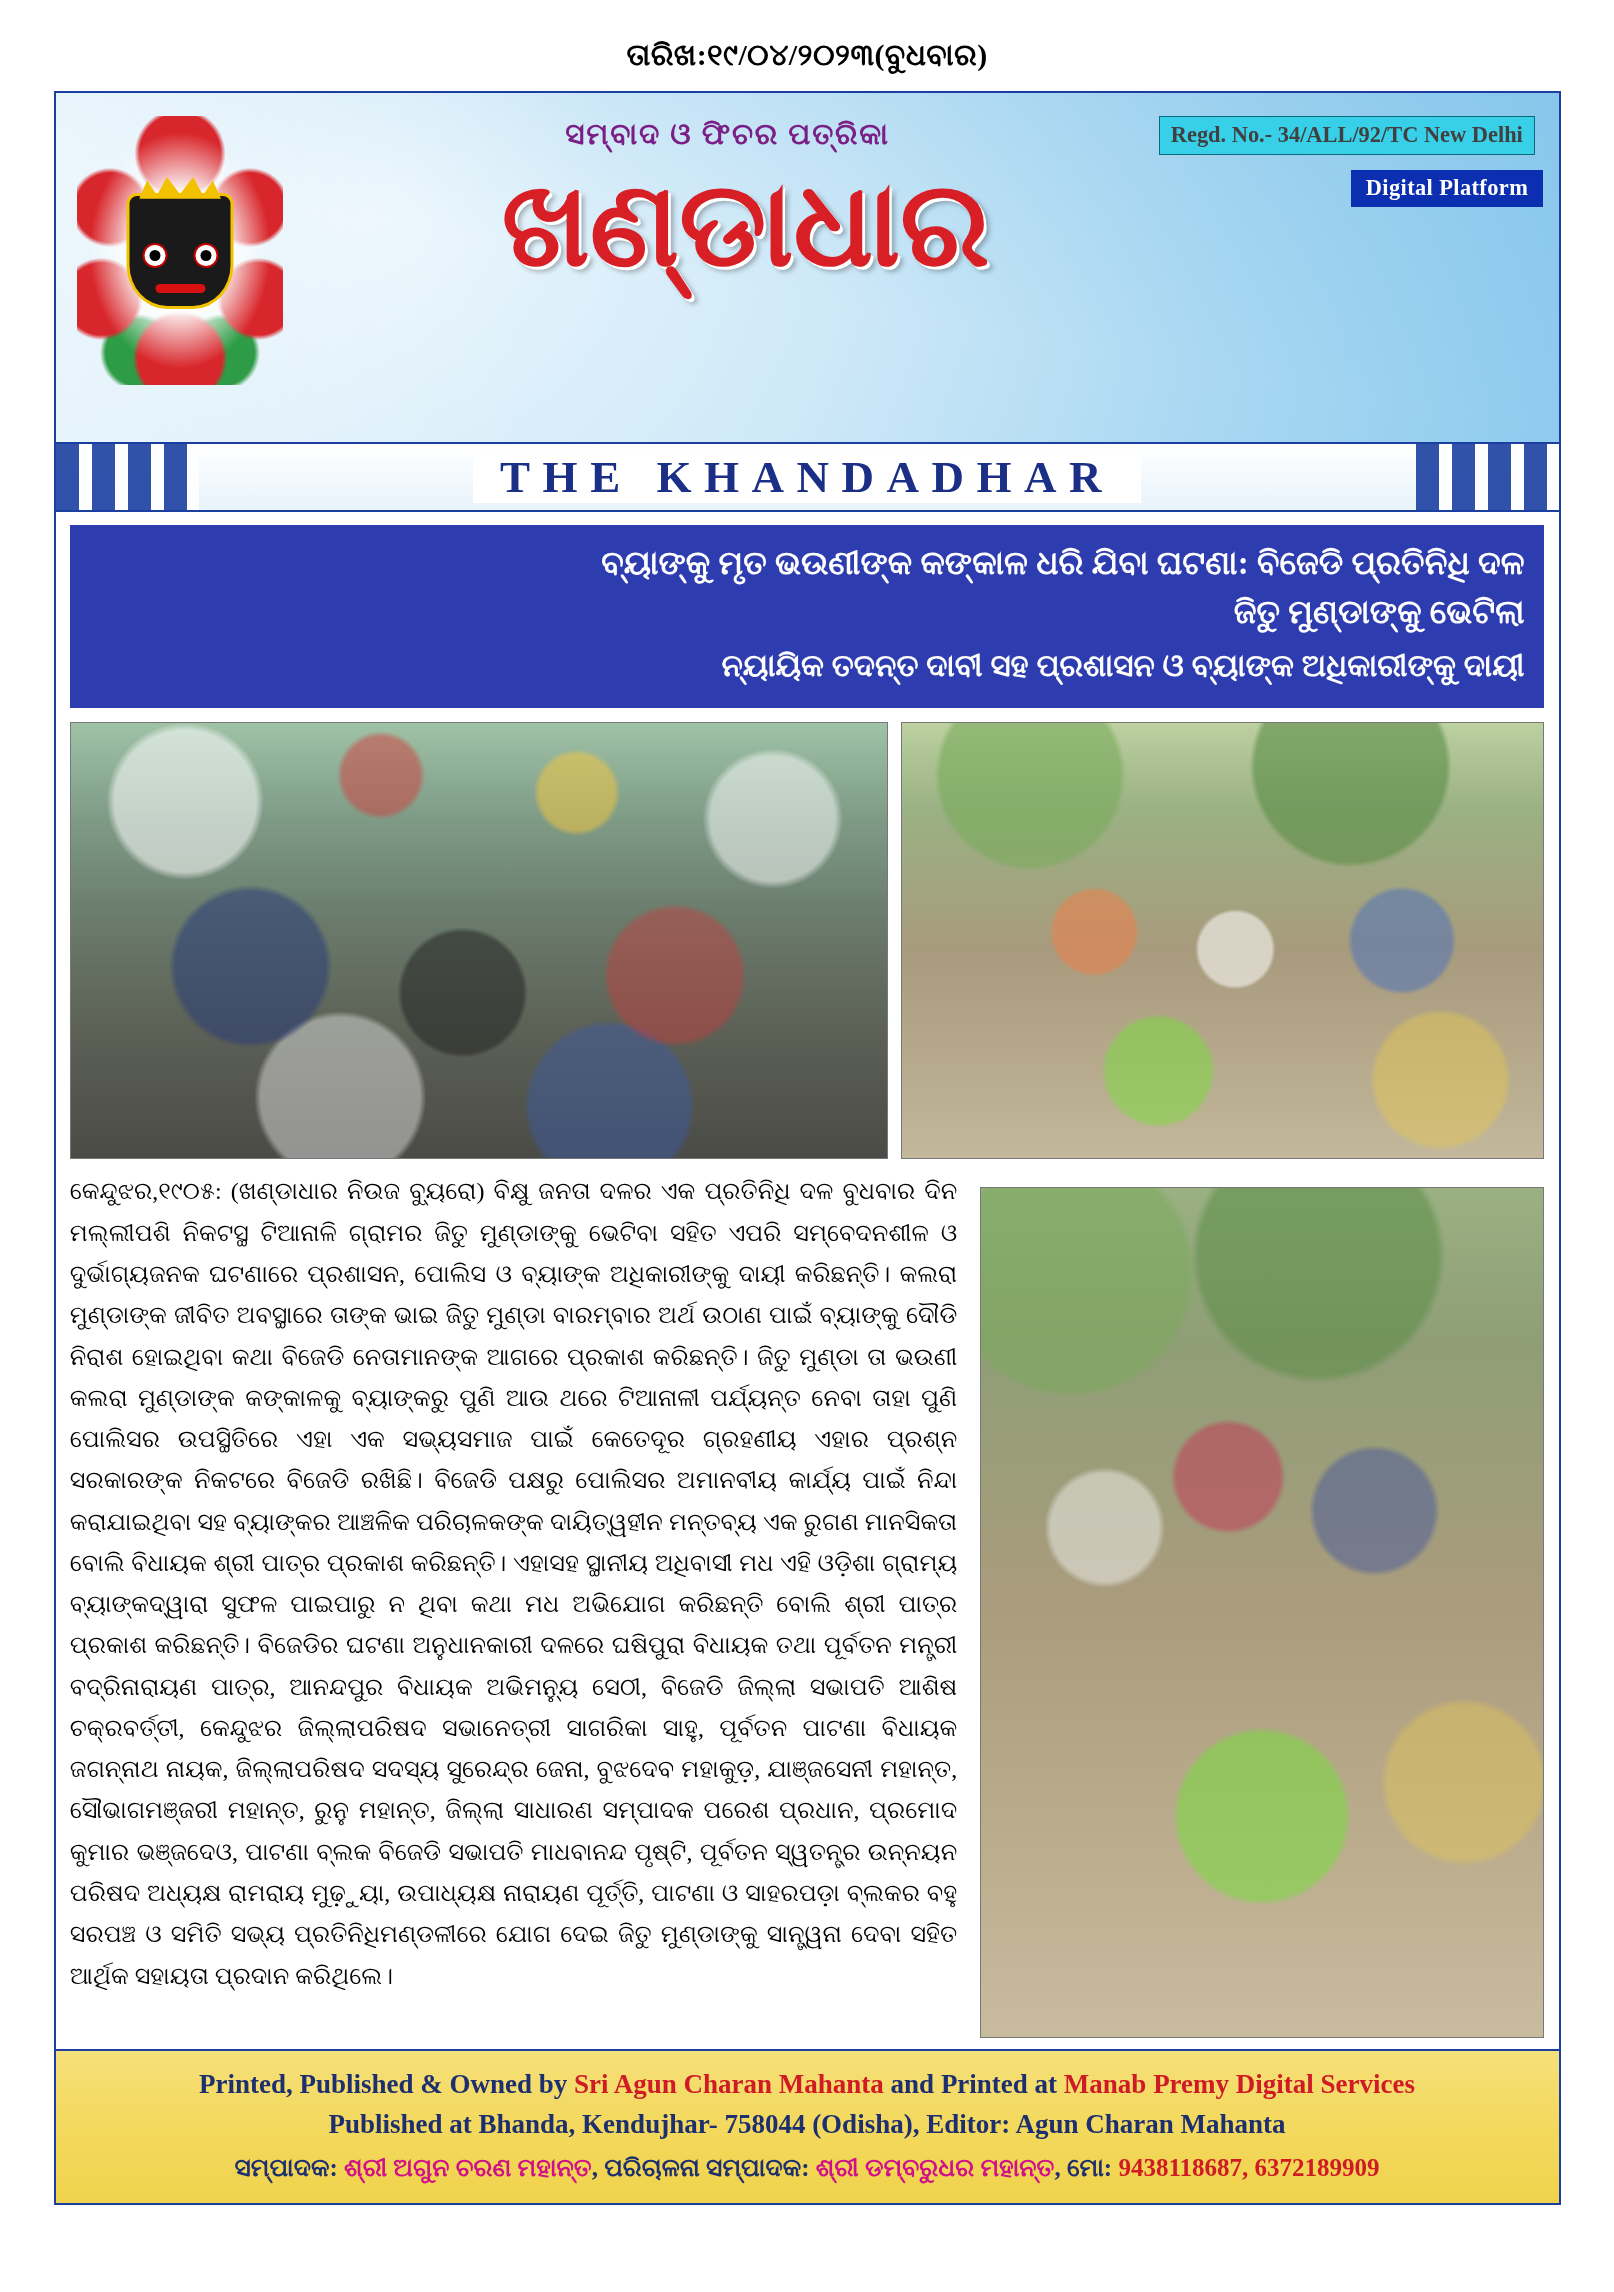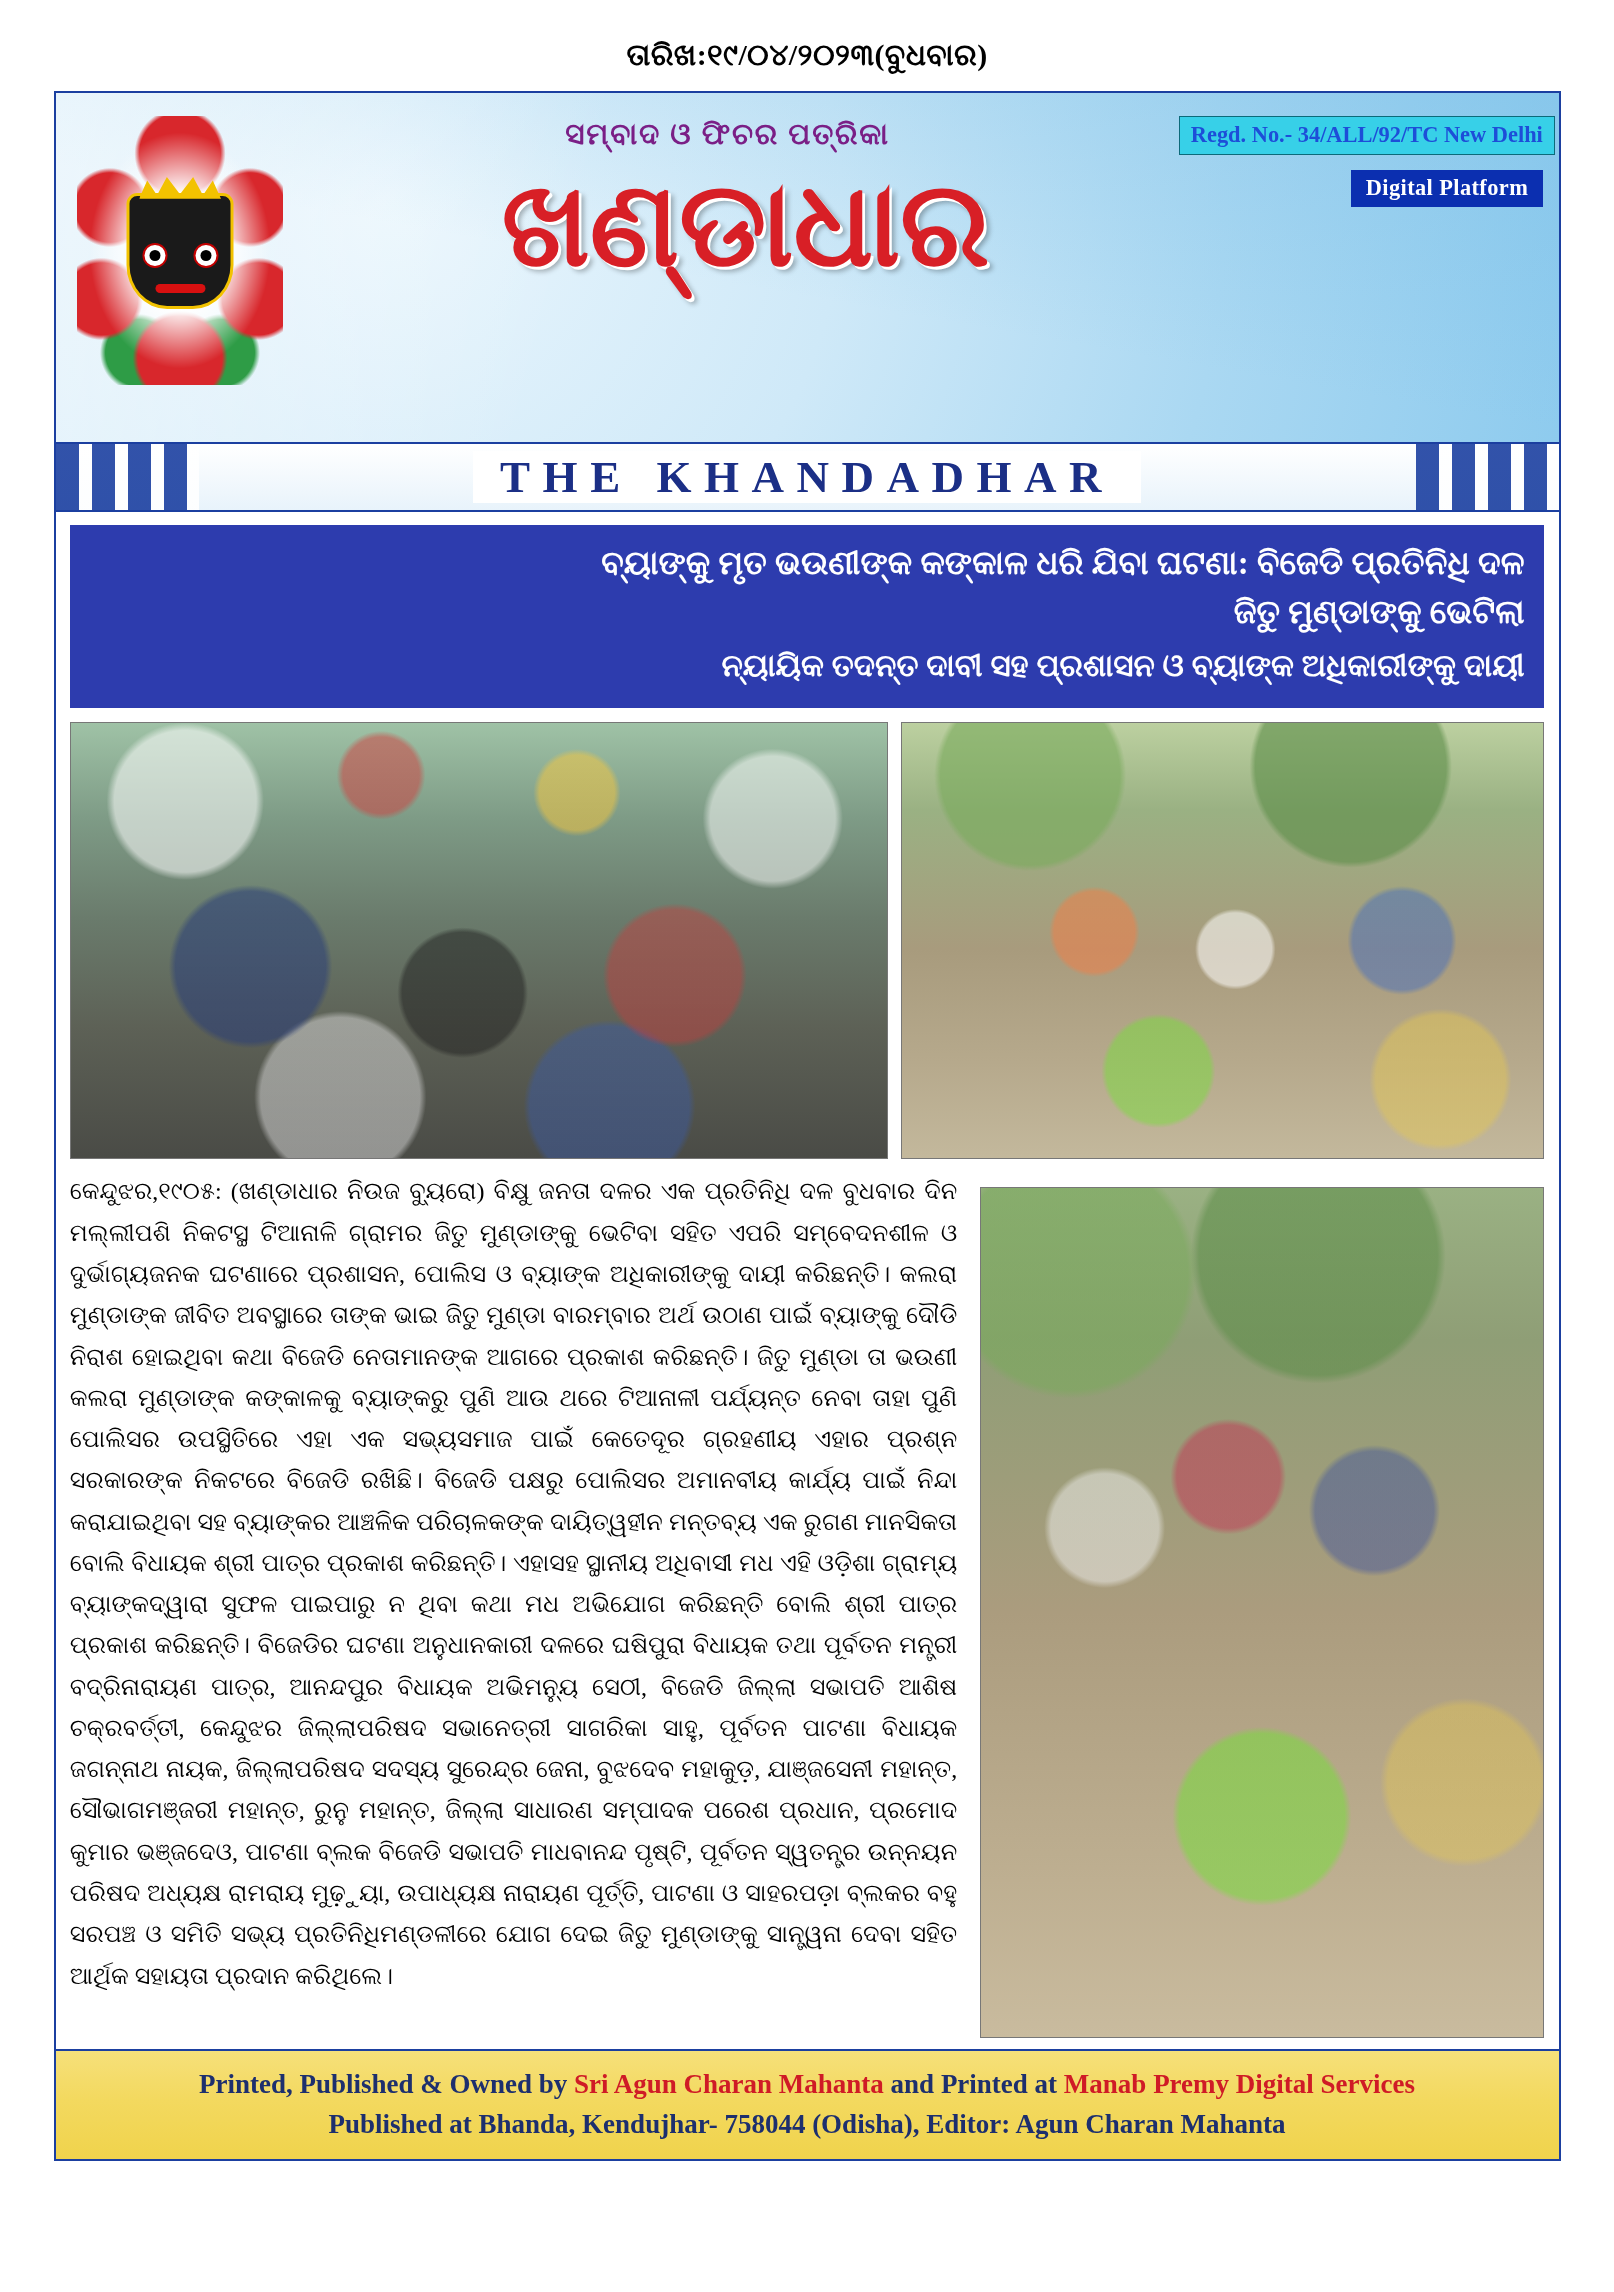--- a/index.html
+++ b/index.html
@@ -114,28 +114,28 @@
     left: 260px; top: 47px; width: 860px;
     text-align: center;
     font-family: "Liberation Serif", serif;
     font-size: 118px;
     line-height: 1.45;
     font-weight: 700;
     color: #d81f26;
     text-shadow: 2.7px 2.7px 0 #ffffff, 5.4px 4.5px 5.4px rgba(0,0,0,0.28);
   }
   .regd-box {
-    position: absolute; right: 4px; top: 23px;
+    position: absolute; right: 24px; top: 23px;
     background: #37d0e8;
     border: 0.9px solid #0c6a7a;
     padding: 5.4px 10.7px;
     font-family: "Liberation Serif", serif;
     font-size: 22.4px;
     font-weight: 700;
-    color: #1d4ed8;
+    color: #404040;
     white-space: nowrap;
   }
   .digital-box {
     position: absolute; right: 16px; top: 77px;
     background: #0b2fb0;
     padding: 5.4px 14.3px;
     font-family: "Liberation Serif", serif;
     font-size: 22.4px;
     font-weight: 700;
     color: #ffffff;
@@ -347,17 +347,20 @@
       <div class="photo c">
         <div class="crowd-bg bottom"></div>
       </div>
     </div>
 
     <div class="footer">
       <div class="footer-line1">
         <span>Printed, Published &amp; Owned by </span><span class="hl-red">Sri Agun Charan Mahanta</span><span> and Printed at </span><span class="hl-red">Manab Premy Digital Services</span>
       </div>
       <div class="footer-line2">Published at Bhanda, Kendujhar- 758044 (Odisha), Editor: Agun Charan Mahanta</div>
+      <div class="footer-line3">
+        <span>ସମ୍ପାଦକ: </span><span class="magenta">ଶ୍ରୀ ଅଗୁନ ଚରଣ ମହାନ୍ତ</span><span>, ପରିଚାଳନା ସମ୍ପାଦକ: </span><span class="magenta">ଶ୍ରୀ ଡମ୍ବରୁଧର ମହାନ୍ତ</span><span>, ମୋ: </span><span class="red">9438118687, 6372189909</span>
+      </div>
     </div>
 
   </div>
 </div>
 
 
 </body></html>

